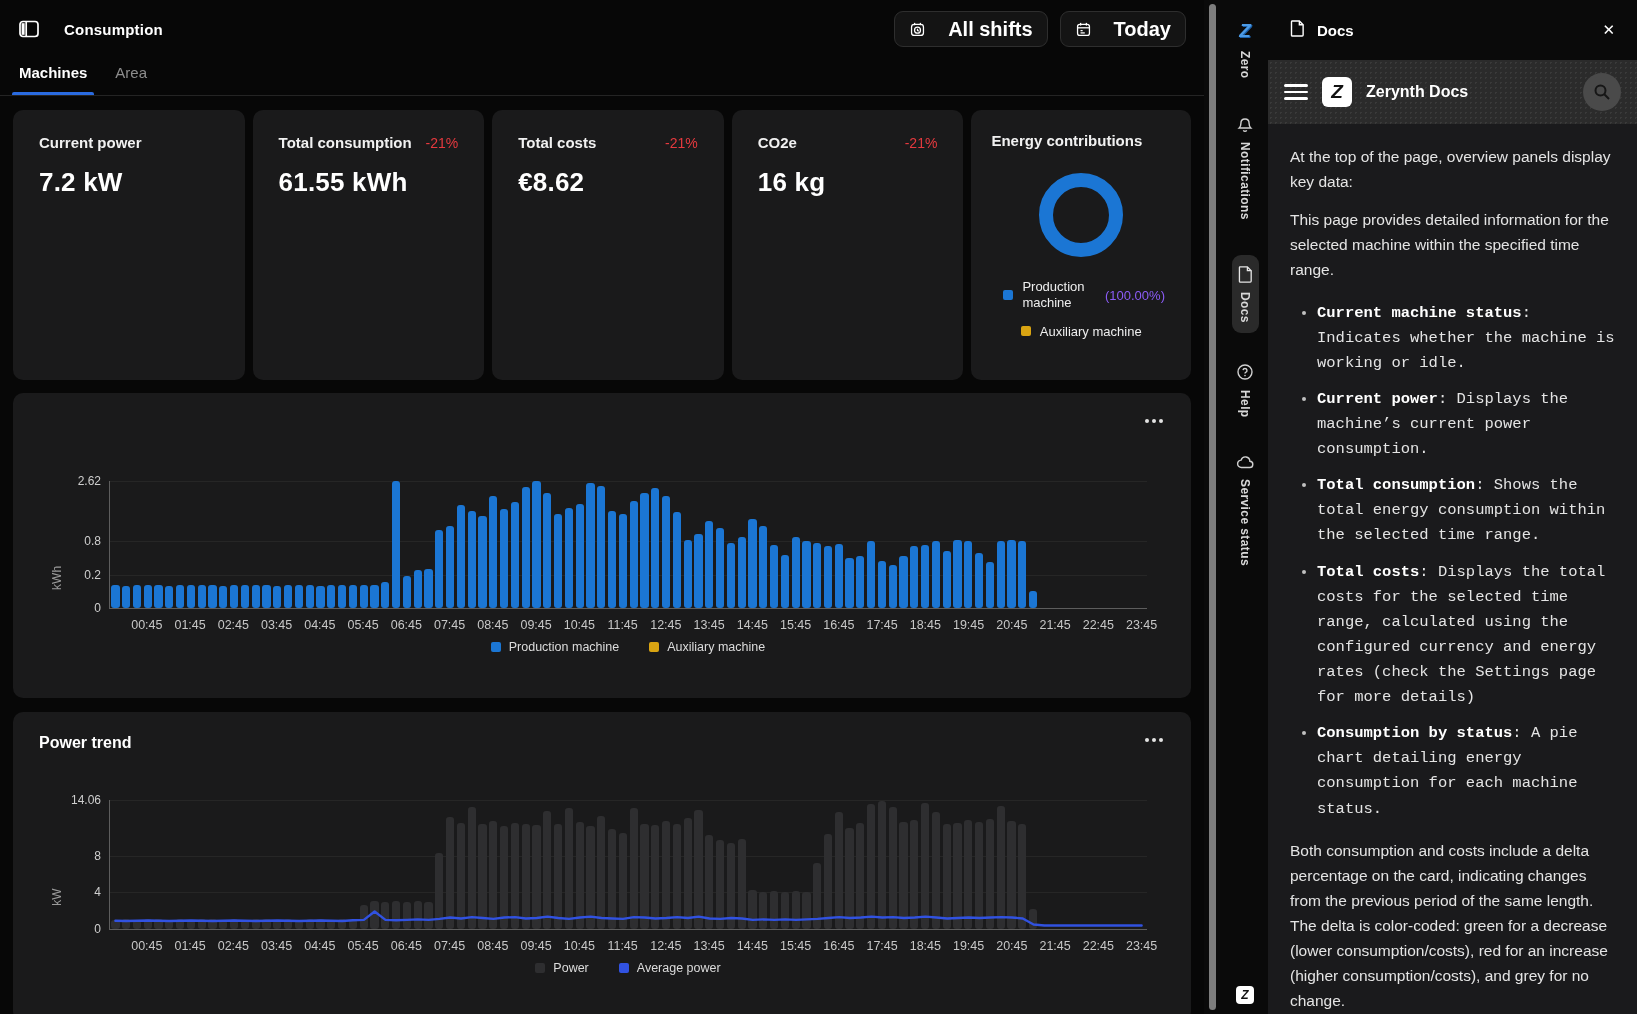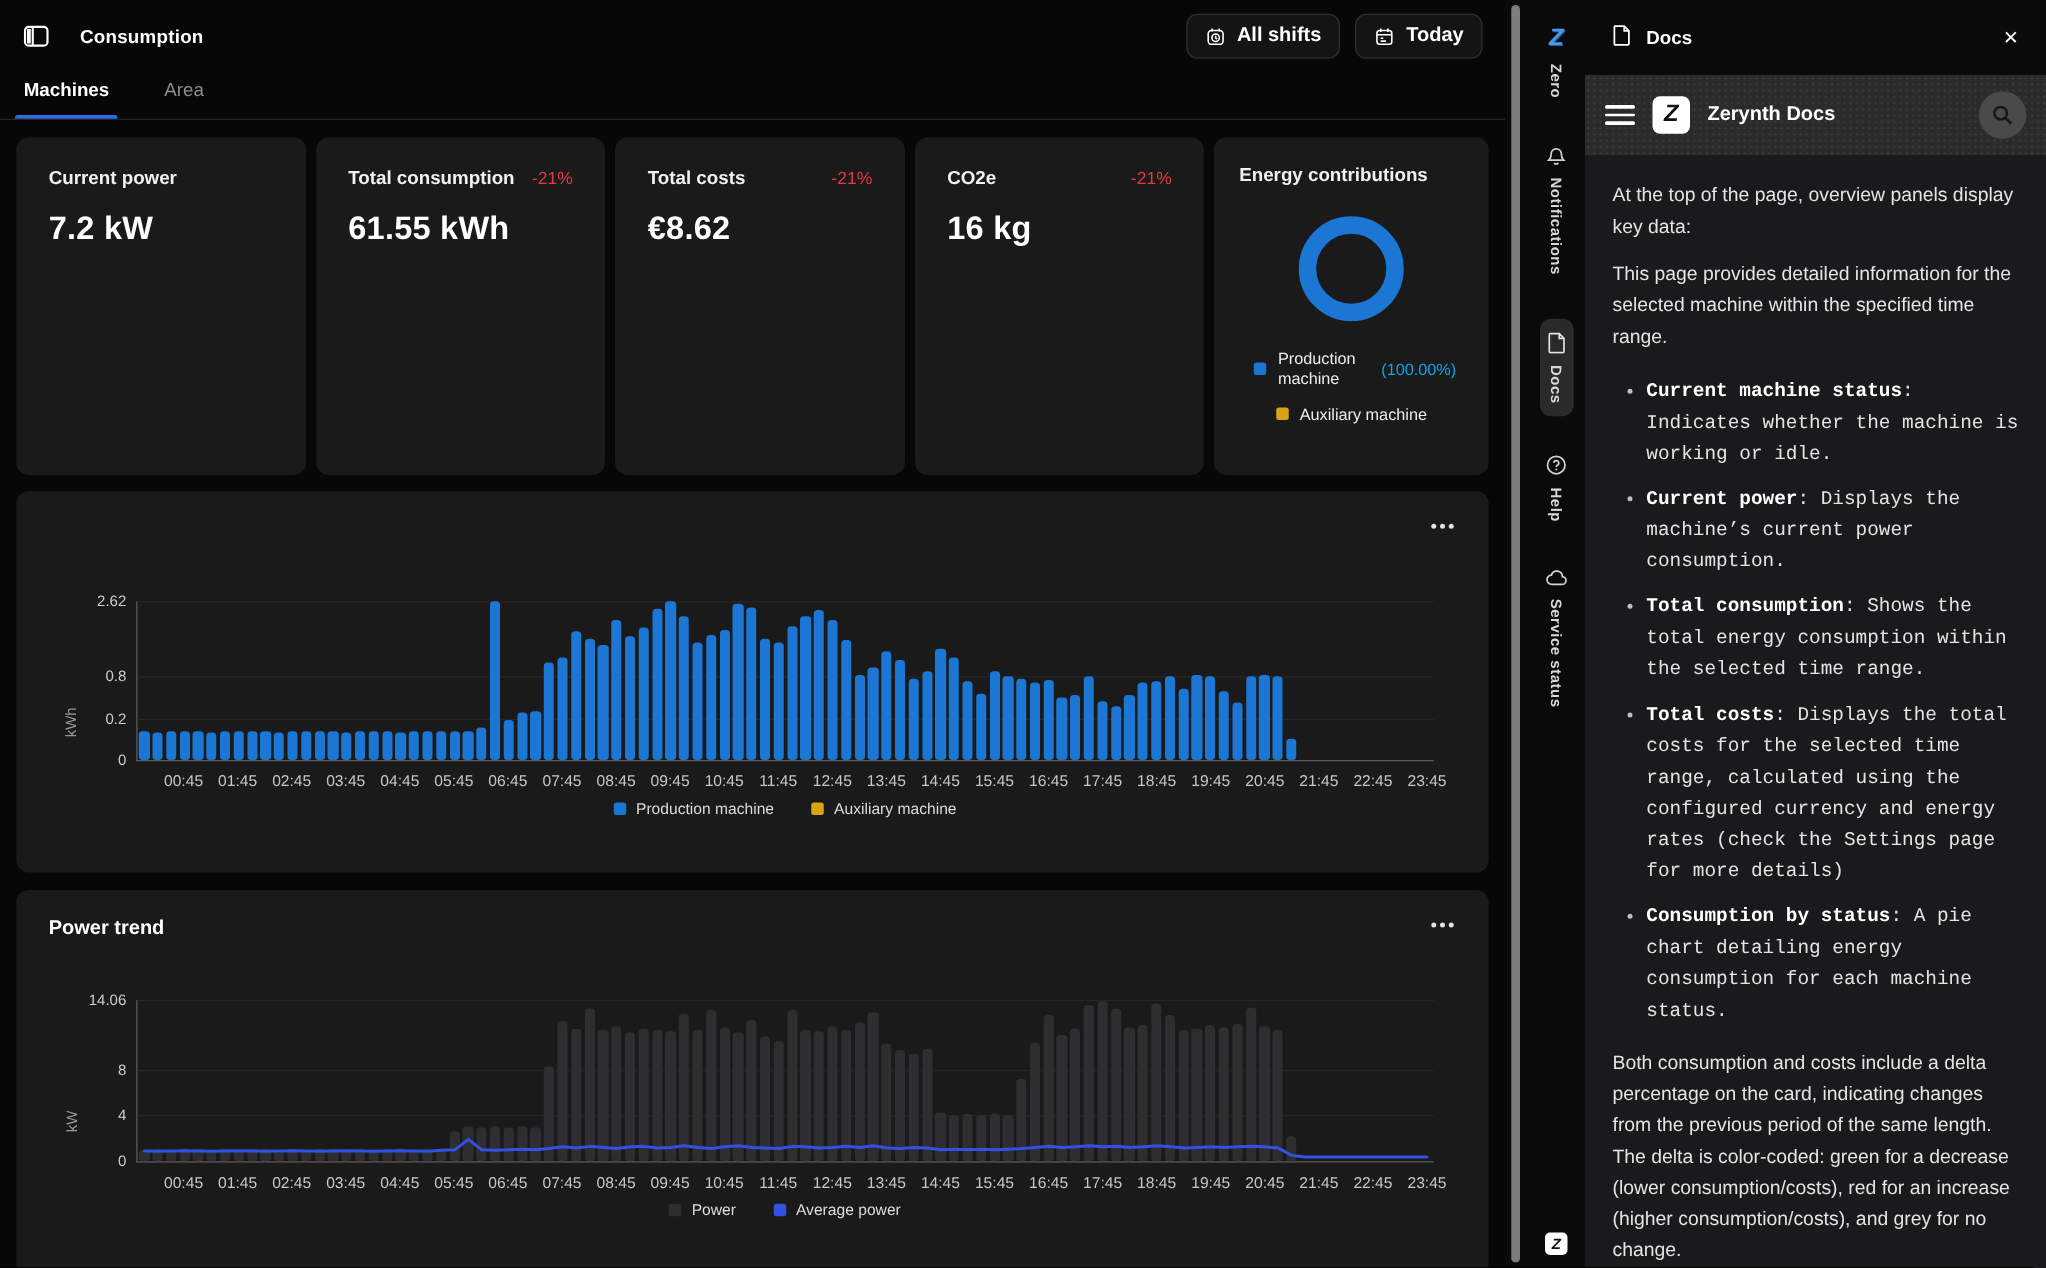--- a/index.html
+++ b/index.html
@@ -6,26 +6,26 @@
   html,body { background:#000; }
   body { font-family:"Liberation Sans", sans-serif; color:#fff; }
   .app { position:relative; width:1637px; height:1014px; background:#0a0a0a; overflow:hidden; }
 
   
   .main { position:absolute; left:0; top:0; width:1204px; height:1014px; background:#070707; }
   .topbar { height:58px; display:flex; align-items:center; padding:0 18px; }
   .panel-toggle { width:22px; height:22px; margin-right:24px; cursor:pointer; }
   .page-title { font-size:15px; font-weight:700; letter-spacing:.2px; }
   .topbar-spacer { flex:1; }
-  .tb-btn { display:flex; align-items:center; gap:9px; height:36px; padding:0 14px; margin-left:12px;
+  .tb-btn { display:flex; align-items:center; gap:22px; height:36px; padding:0 14px; margin-left:12px;
             background:#141414; border:1px solid #2e2e2e; border-radius:9px; color:#fff;
-            font-size:16px; font-weight:700; cursor:pointer; }
+            font-size:20px; font-weight:700; cursor:pointer; }
   .tb-btn svg { display:block; }
 
-  .tabs { display:flex; gap:44px; padding:0 19px; border-bottom:1px solid #242424; height:38px; }
+  .tabs { display:flex; gap:28px; padding:0 19px; border-bottom:1px solid #242424; height:38px; }
   .tab { font-size:15px; padding-top:6px; position:relative; color:#8d8d8d; font-weight:400; cursor:pointer; }
   .tab.active { color:#fff; font-weight:700; }
   .tab.active:after { content:""; position:absolute; left:-7px; right:-7px; bottom:0; height:3px; background:#2a6be0; border-radius:2px 2px 0 0; }
 
   .content { padding:14px 13px 0; }
   .card { background:#1a1a1b; border-radius:10px; }
 
   .kpi-row { display:flex; gap:8px; }
   .kpi { flex:1; height:270px; padding:24px 26px; }
   .kpi-head { display:flex; justify-content:space-between; align-items:baseline; }
@@ -33,21 +33,21 @@
   .kpi-delta { font-size:14px; color:#e5393e; font-weight:400; }
   .kpi-value { margin-top:16px; font-size:26px; font-weight:800; letter-spacing:.2px; }
 
   .energy { padding:22px 20px; display:flex; flex-direction:column; }
   .donut { width:84px; height:84px; border:14px solid #1b76d4; border-radius:50%; margin:24px auto 0; }
   .e-legend { margin-top:22px; font-size:13px; }
   .e-row1 { display:flex; align-items:center; justify-content:space-between; padding:0 6px 0 12px; }
   .e-name { display:flex; align-items:center; gap:9px; }
   .e-name .txt { width:82px; line-height:1.25; color:#eee; }
   .sq { width:10px; height:10px; border-radius:2px; flex:0 0 auto; }
-  .e-pct { color:#0ea5e9; }
+  .e-pct { color:#8b5cf6; }
   .e-row2 { display:flex; align-items:center; gap:9px; justify-content:center; margin-top:12px; color:#eee; }
 
   
   .chart-card { position:relative; margin-top:13px; padding:22px 26px 0; }
   .chart-card.c1 { height:305px; }
   .chart-card.c2 { height:309px; margin-top:14px; }
   .chart-title { font-size:16px; font-weight:700; }
   .dots { position:absolute; top:22px; right:24px; display:flex; gap:3px; cursor:pointer; padding:4px; }
   .dots i { width:4px; height:4px; border-radius:50%; background:#e3e3e3; }
 

